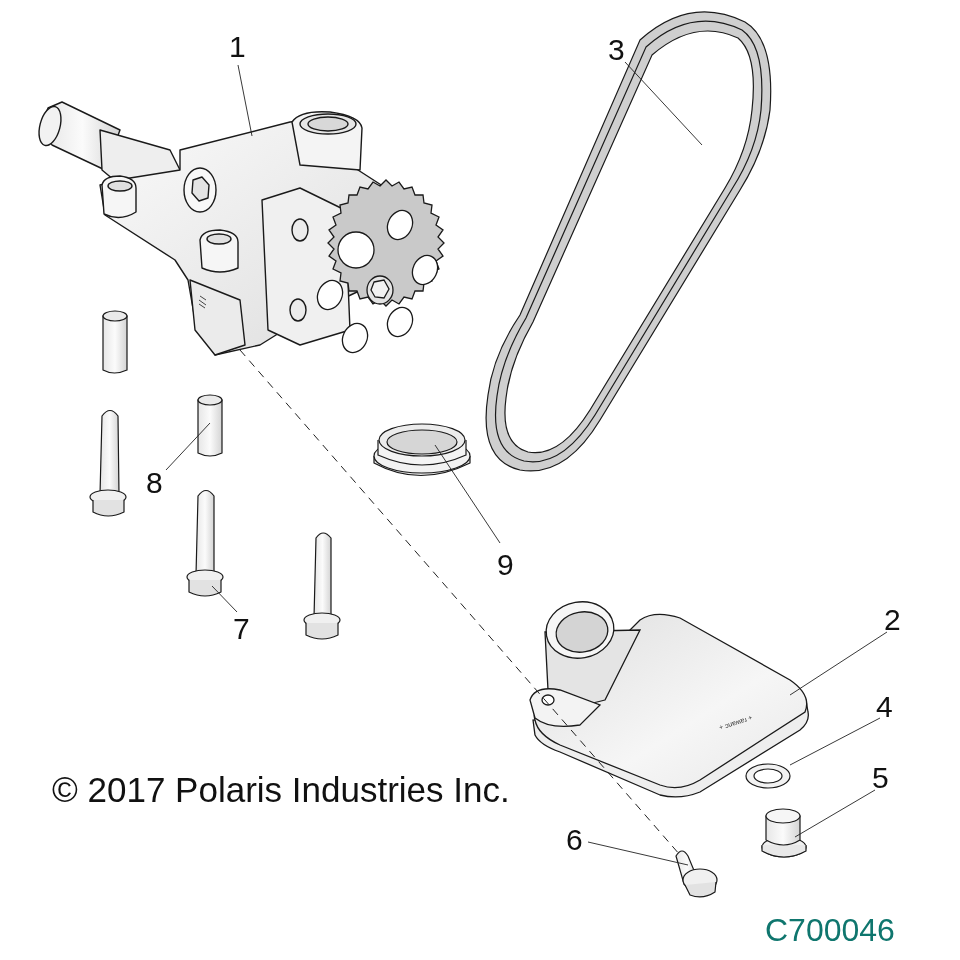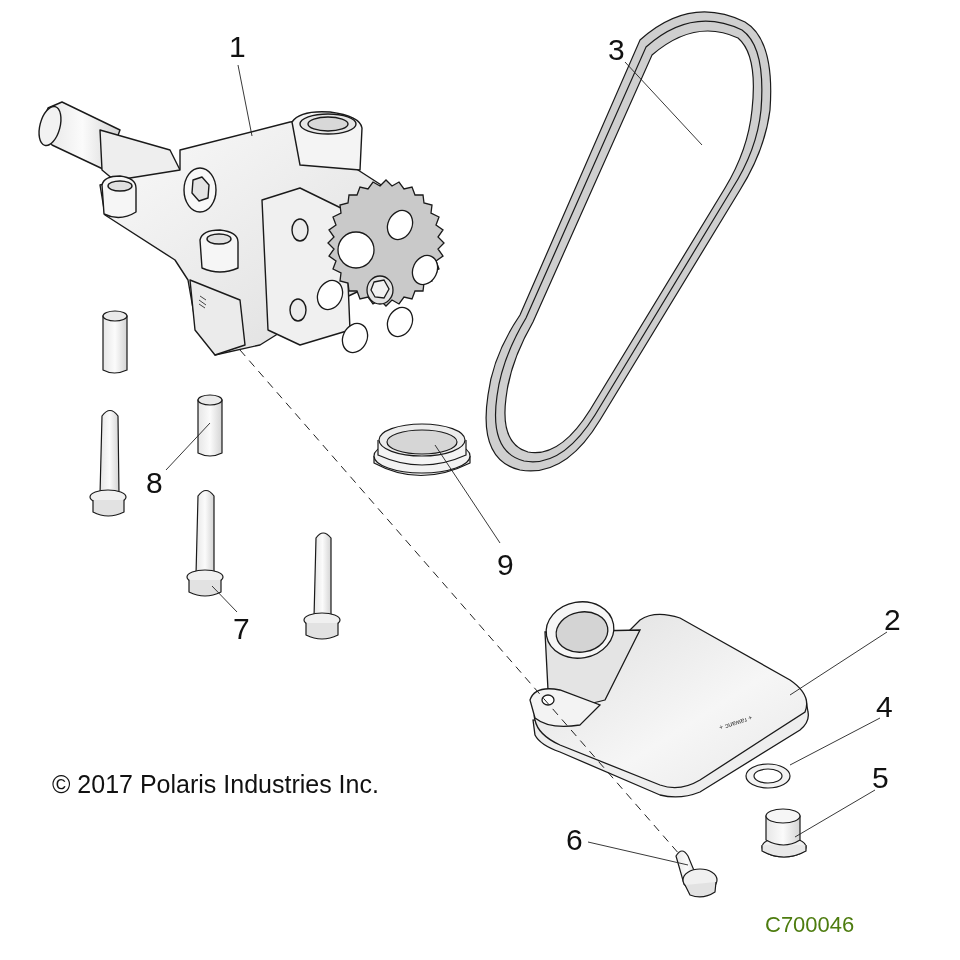--- a/index.html
+++ b/index.html
@@ -1,21 +1,21 @@
 <!DOCTYPE html>
 <html><head>
 <meta charset="utf-8">
 <style>
   html, body { margin: 0; padding: 0; background: #ffffff; }
   body { width: 960px; height: 960px; position: relative; overflow: hidden; font-family: "Liberation Sans", sans-serif; }
   .stage { position: absolute; left: 0; top: 0; width: 960px; height: 960px; }
   svg.art { position: absolute; left: 0; top: 0; }
   .callout { position: absolute; font-family: "Liberation Sans", sans-serif; font-size: 30px; color: #111; line-height: 1; }
-  .copyright { position: absolute; left: 52px; top: 770px; font-family: "Liberation Sans", sans-serif; font-size: 25px; color: #111; white-space: nowrap; }
-  .diagram-id { position: absolute; left: 765px; top: 912px; font-family: "Liberation Sans", sans-serif; font-size: 22px; color: #4d7c0f; white-space: nowrap; }
+  .copyright { position: absolute; left: 52px; top: 770px; font-family: "Liberation Sans", sans-serif; font-size: 35px; color: #111; white-space: nowrap; }
+  .diagram-id { position: absolute; left: 765px; top: 912px; font-family: "Liberation Sans", sans-serif; font-size: 32px; color: #0f766e; white-space: nowrap; }
 </style>
 </head>
 <body>
 
 <div class="stage">
 
   <svg class="art" width="960" height="960" viewBox="0 0 960 960">
     <defs>
       <linearGradient id="g-body" x1="0" y1="0" x2="1" y2="1">
         <stop offset="0" stop-color="#fafafa"></stop>

